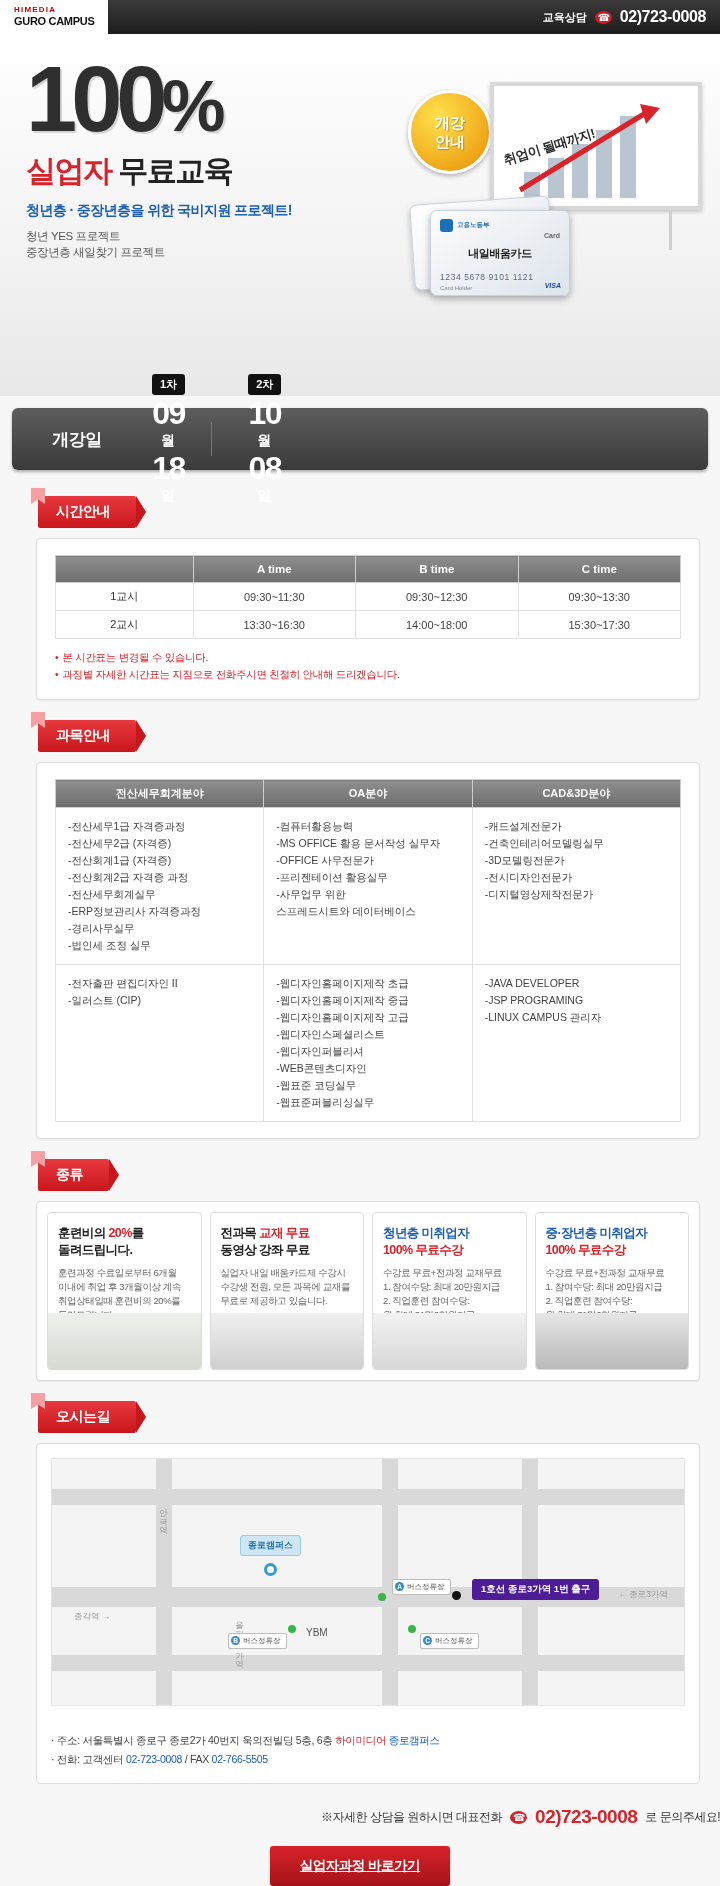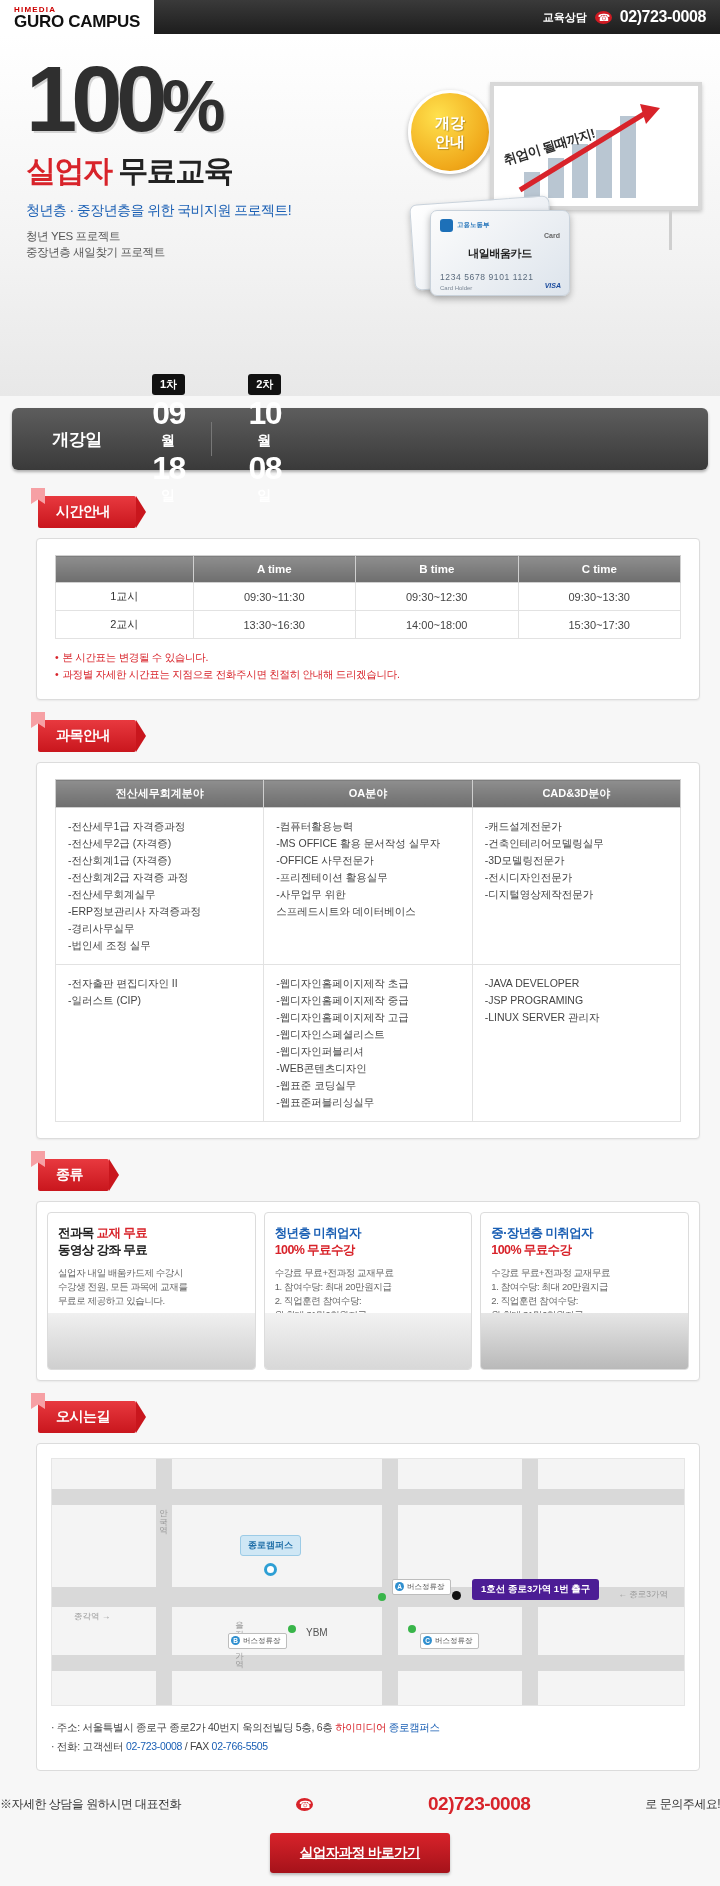--- a/index.html
+++ b/index.html
@@ -16,21 +16,21 @@
   .topbar {
     height: 34px;
     background: linear-gradient(#3a3a3a, #1d1d1d);
     display:flex; align-items:center; justify-content:space-between;
     padding: 0 14px 0 0;
     position:relative;
   }
   .logo-block { display:flex; flex-direction:column; justify-content:center;
     background:#fff; padding: 3px 14px 3px 14px; height:34px; }
   .logo-sub { font-size:8px; letter-spacing:1.2px; color:#c00; font-weight:bold; line-height:9px;}
-  .logo-main { font-size:17px; font-weight:bold; color:#111; letter-spacing:-0.3px; line-height:15px;}
+  .logo-main { font-size:11px; font-weight:bold; color:#111; letter-spacing:-0.3px; line-height:15px;}
   .topbar-right { display:flex; align-items:center; gap:8px; color:#fff; }
   .topbar-label { font-size:11px; color:#fff; font-weight:bold;}
   .phone-ic {
     display:inline-block; width:17px; height:13px; border-radius:50%;
     background:#cf1b23; position:relative;
   }
   .phone-ic::after{ content:"\260E"; color:#fff; font-size:10px; position:absolute;
     left:3px; top:0px; line-height:13px;}
   .topbar-phone { font-size:16px; font-weight:bold; color:#fff; letter-spacing:-0.4px;}
 
@@ -43,21 +43,21 @@
   }
   .hero-inner { position:relative; padding: 24px 0 0 26px; }
   .hero-100 {
     font-size: 92px; font-weight: bold; color:#2f2f2f; letter-spacing:-6px;
     line-height: 82px; text-shadow: 2px 2px 0 rgba(0,0,0,.15);
   }
   .hero-100 .pct { font-size:72px; }
   .hero-line2 { margin-top:4px; font-size:30px; font-weight:bold; letter-spacing:-1.5px;}
   .hero-line2 .red { color:#d8232a; }
   .hero-line2 .dark { color:#222; }
-  .hero-line3 { margin-top:10px; font-size:14px; font-weight:normal; color:#1a5fb4; letter-spacing:-0.6px;}
+  .hero-line3 { margin-top:10px; font-size:14px; font-weight:bold; color:#1a5fb4; letter-spacing:-0.6px;}
   .hero-line4 { margin-top:8px; font-size:11.5px; color:#555; line-height:16px; letter-spacing:-0.4px;}
 
   
   .badge {
     position:absolute; right:228px; top:56px; width:84px; height:84px; border-radius:50%;
     background: radial-gradient(circle at 35% 30%, #ffe14d, #f0a81a 70%, #d98e0c);
     border:3px solid #fff; box-shadow:0 2px 5px rgba(0,0,0,.3);
     display:flex; flex-direction:column; align-items:center; justify-content:center;
     color:#fff; font-weight:bold; font-size:15px; line-height:19px; text-align:center;
     text-shadow:1px 1px 1px rgba(0,0,0,.25);
@@ -190,27 +190,27 @@
     padding:4px 9px; border-radius:3px;
   }
   .bus {
     position:absolute; background:#fff; border:1px solid #bdbdbd; font-size:7.5px;
     color:#555; padding:2px 5px 2px 14px; border-radius:2px;
   }
   .bus .tag { position:absolute; left:2px; top:2px; width:9px; height:9px; border-radius:50%;
     background:#2f8fcf; color:#fff; font-size:6.5px; text-align:center; line-height:9px; font-weight:bold;}
   .gdot { position:absolute; width:8px;height:8px;border-radius:50%;background:#39b54a;}
   .bdot { position:absolute; width:9px;height:9px;border-radius:50%;background:#111;}
-  .addr { margin-top:12px; font-size:10.5px; color:#444; line-height:19px; letter-spacing:-0.3px;}
+  .addr { margin-top:25px; font-size:10.5px; color:#444; line-height:19px; letter-spacing:-0.3px;}
   .addr .b { color:#1a5fb4; }
   .addr .r { color:#d8232a; }
 
   
   .footer { text-align:center; padding: 22px 0 6px 0; }
-  .foot-line { font-size:12px; color:#333; display:flex; align-items:center; justify-content:space-between; gap:8px; letter-spacing:-0.5px;}
+  .foot-line { font-size:12px; color:#333; display:flex; align-items:center; justify-content:flex-end; gap:8px; letter-spacing:-0.5px;}
   .foot-phone { font-size:19px; font-weight:bold; color:#d8232a; letter-spacing:-0.5px;}
   .foot-ic { display:inline-block; width:17px;height:13px;border-radius:50%; background:#d8232a; position:relative;}
   .foot-ic::after{content:"\260E"; color:#fff; font-size:10px; position:absolute; left:3px; top:0; line-height:13px;}
   .cta {
     display:block; width:180px; margin:18px auto 0 auto; text-align:center;
     background: linear-gradient(#d8232a,#a5121a); color:#fff; font-size:13.5px; font-weight:bold;
     padding:11px 0; border-radius:3px; letter-spacing:-0.5px; box-shadow:0 2px 3px rgba(0,0,0,.25);
   }
   .bottom-strip { height:26px; background:linear-gradient(#3a3a3a,#1d1d1d); margin-top:18px;}
   .page-bg { background:#f7f7f7; padding-bottom:1px;}
@@ -384,35 +384,44 @@
             <td style="white-space:pre-line">-웹디자인홈페이지제작 초급
 -웹디자인홈페이지제작 중급
 -웹디자인홈페이지제작 고급
 -웹디자인스페셜리스트
 -웹디자인퍼블리셔
 -WEB콘텐츠디자인
 -웹표준 코딩실무
 -웹표준퍼블리싱실무</td>
             <td style="white-space:pre-line">-JAVA DEVELOPER
 -JSP PROGRAMING
--LINUX SERVER 관리자</td>
+-LINUX CAMPUS 관리자</td>
           </tr>
         </tbody>
           </table>
       </div>
     </div>
 
     <div class="sec">
       <div class="sec-head">
         <span class="sec-flag"></span>
         <span>종류</span>
       </div>
       <div class="panel" style="padding:10px">
         <div class="cards">
 
+          <div class="kcard">
+            <h4><span>훈련비의 </span><span class="hl">20%</span><span style="white-space:pre-line">를
+돌려드립니다.</span></h4>
+            <p style="white-space:pre-line">훈련과정 수료일로부터 6개월
+이내에 취업 후 3개월이상 계속
+취업상태일때 훈련비의 20%를
+돌려드립니다.</p>
+            <div class="kcard-img img-doc"></div>
+          </div>
 
           <div class="kcard">
             <h4><span>전과목 </span><span class="hl">교재 무료</span><span style="white-space:pre-line">
 동영상 강좌 무료</span></h4>
             <p style="white-space:pre-line">실업자 내일 배움카드제 수강시
 수강생 전원, 모든 과목에 교재를
 무료로 제공하고 있습니다.</p>
             <div class="kcard-img img-lap"></div>
           </div>
 

